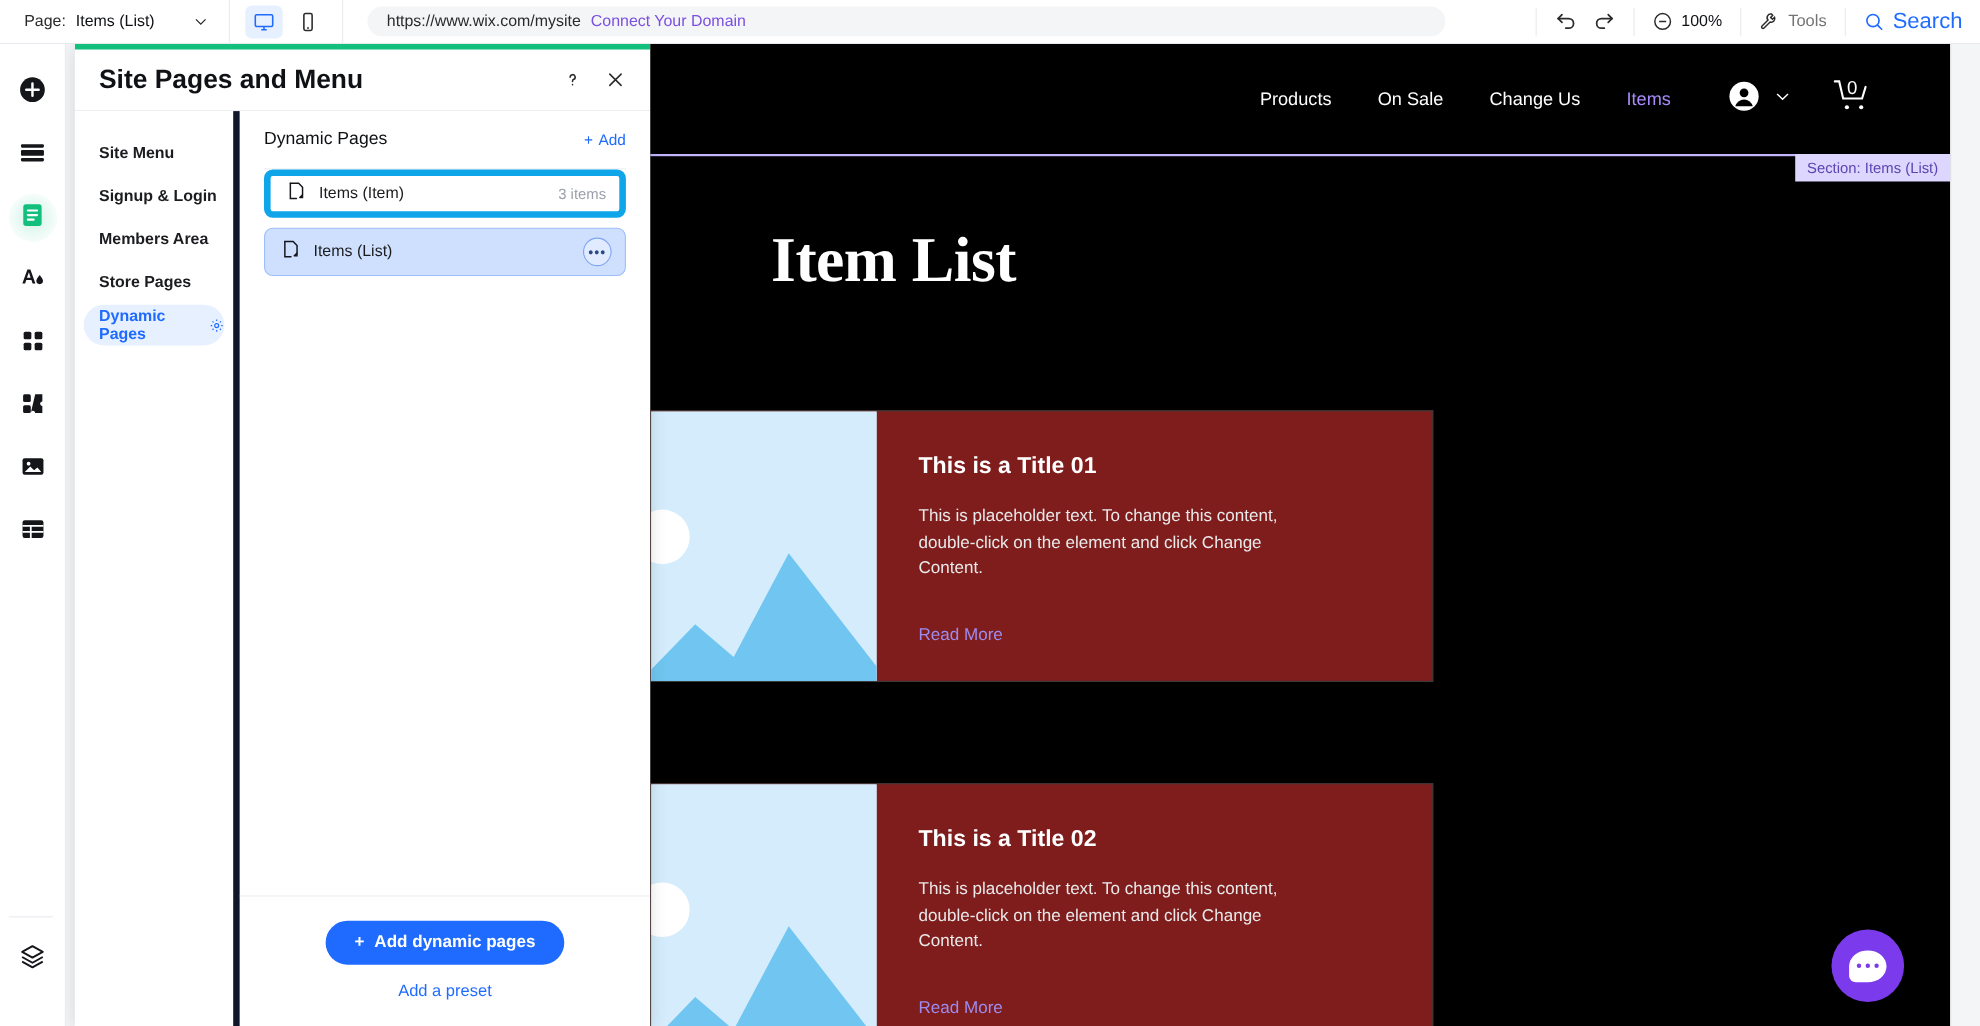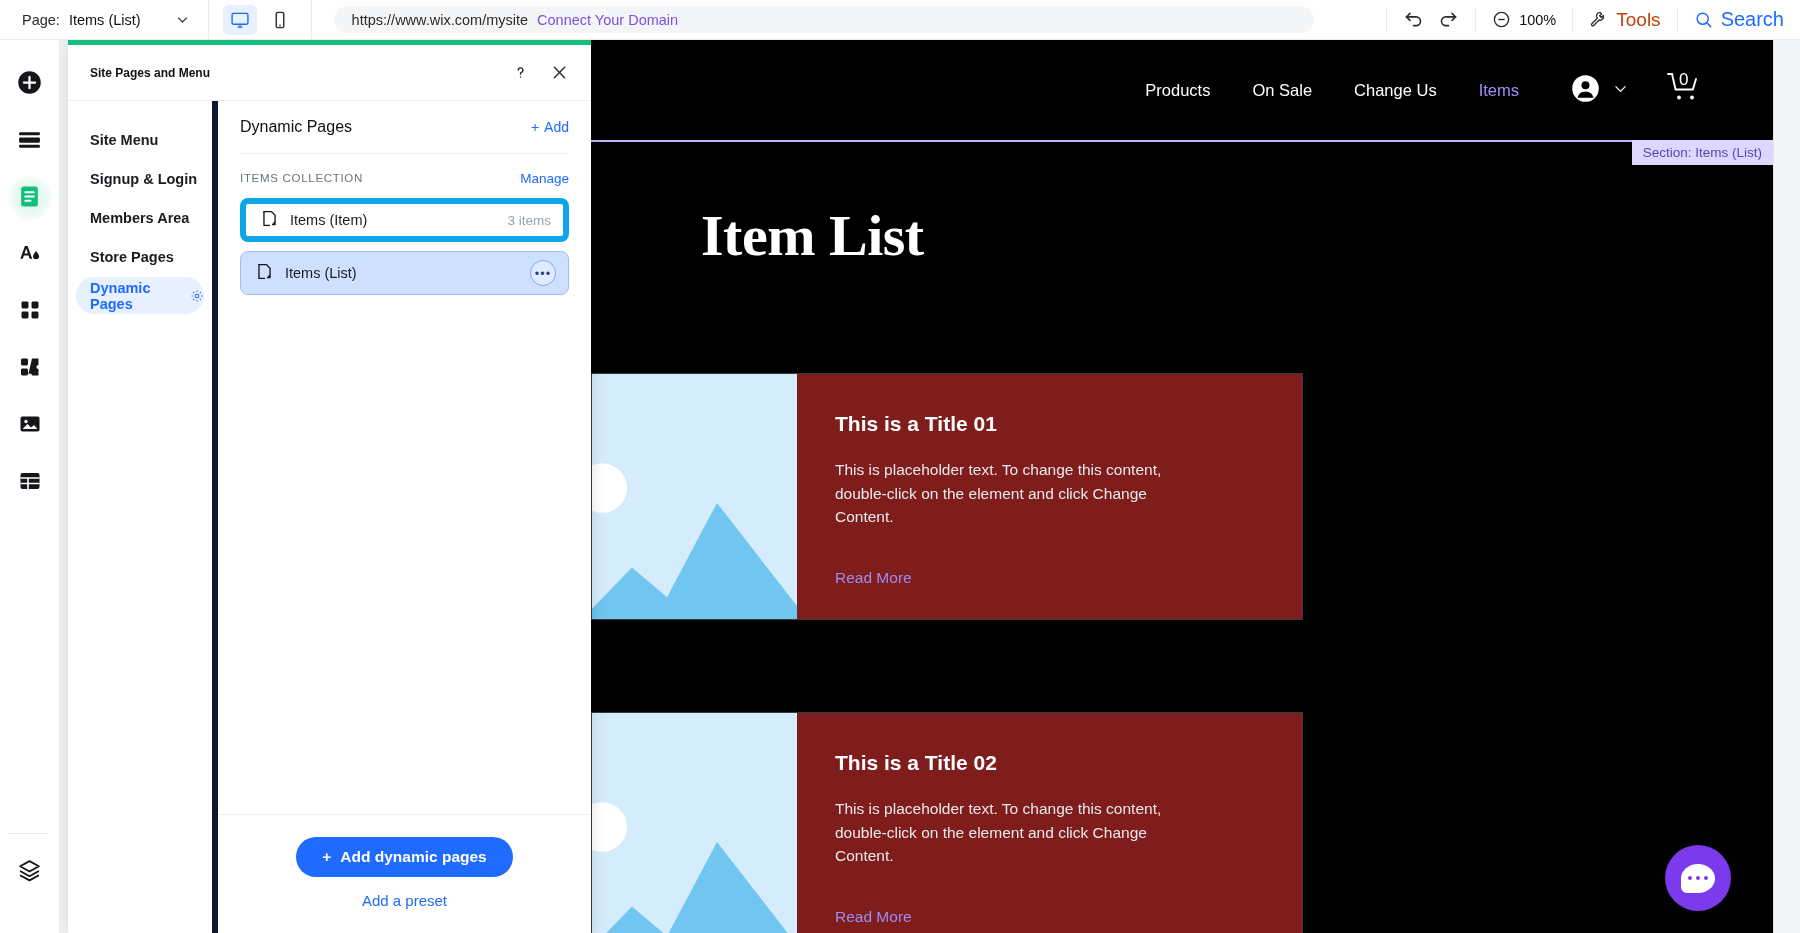--- a/index.html
+++ b/index.html
@@ -31,21 +31,21 @@
     flex: 0 0 auto; width: 980px; height: 27px; background: #f4f5f7; border-radius: 14px;
     display: flex; align-items: center; padding: 0 18px; gap: 9px; margin-left: 8px;
   }
   .tb-url-text { font-size: 14.5px; color: #2b2b2b; }
   .tb-url-link { font-size: 14.5px; color: #7b4fe0; cursor: pointer; }
   .tb-right { margin-left: auto; display: flex; align-items: center; height: 100%; }
   .tb-group { display: flex; align-items: center; height: 100%; padding: 0 16px; gap: 14px; }
   .tb-sep { width: 1px; height: 26px; background: #e8eaef; }
   .icon-btn { display: flex; align-items: center; justify-content: center; cursor: pointer; color: #2b2b2b; }
   .zoom-val { font-size: 14.5px; color: #0f1115; }
-  .tools-label { font-size: 19px; color: #c2410c; }
+  .tools-label { font-size: 15px; color: #737373; }
   .search-label { font-size: 20px; color: #1f6bff; }
   .tb-item { display: flex; align-items: center; gap: 8px; cursor: pointer; }
 
   
   .rail {
     position: absolute; top: 40px; left: 0; width: 60px; height: 893px;
     background: #ffffff; border-right: 1px solid #e8eaef;
     display: flex; flex-direction: column; align-items: center; padding-top: 22px; z-index: 55;
   }
   .rail-btn { width: 44px; height: 44px; margin-bottom: 13px; border-radius: 50%;
@@ -58,21 +58,21 @@
   .panel {
     position: absolute; top: 40px; left: 68px; width: 523px; height: 893px;
     background: #ffffff; box-shadow: 0 2px 16px rgba(0,0,0,0.14); z-index: 50;
     display: flex; flex-direction: column; overflow: hidden;
   }
   .panel-accent { height: 5px; background: #12bf7c; width: 100%; }
   .panel-head {
     height: 56px; display: flex; align-items: center; padding: 0 22px;
     border-bottom: 1px solid #eceef2; flex: 0 0 auto;
   }
-  .panel-title { font-size: 12px; font-weight: bold; color: #0f1115; }
+  .panel-title { font-size: 24px; font-weight: bold; color: #0f1115; }
   .panel-head-actions { margin-left: auto; display: flex; align-items: center; gap: 20px; }
   .head-icon { cursor: pointer; color: #2b2b2b; display: flex; align-items: center; justify-content: center; }
   .panel-body { flex: 1; display: flex; min-height: 0; }
 
   .panel-nav { width: 150px; flex: 0 0 150px; padding-top: 20px; border-right: 6px solid #0f172a;
     background: #ffffff; font-weight: bold; }
   .nav-item { height: 37px; display: flex; align-items: center; padding: 0 0 0 14px;
     font-size: 14.5px; color: #1b1c1f; cursor: pointer; margin: 0 8px 2px 8px; border-radius: 19px; gap: 7px; }
   .nav-item.active { background: #e7f0ff; color: #1f6bff; }
   .nav-gear { display: inline-flex; align-items: center; }
@@ -369,24 +369,20 @@
         <div class="pm-scroll">
           <div class="pm-head">
             <span class="pm-head-title">Dynamic Pages</span>
             <span class="pm-add">
               <span>+</span>
               <span>Add</span>
             </span>
           </div>
           <div class="pm-divider"></div>
 
-          <div class="coll-head">
-            <span class="coll-name">ITEMS COLLECTION</span>
-            <span class="coll-manage">Manage</span>
-          </div>
 
           <div class="page-row">
             <span>
               <svg width="19" height="19" viewBox="0 0 24 24" fill="none" stroke="#14161a" stroke-width="1.7" stroke-linecap="round">
                 <path d="M5 3.3h9.5l4.5 4.5v8.4"></path>
                   <path d="M5 3.3v17.4h7"></path>
                 <path d="M19 16.5l-3.2 3.2M19 16.5v3.2h-3.2" stroke-width="1.6"></path>
               </svg>
             </span>
             <span class="page-row-name">Items (Item)</span>

